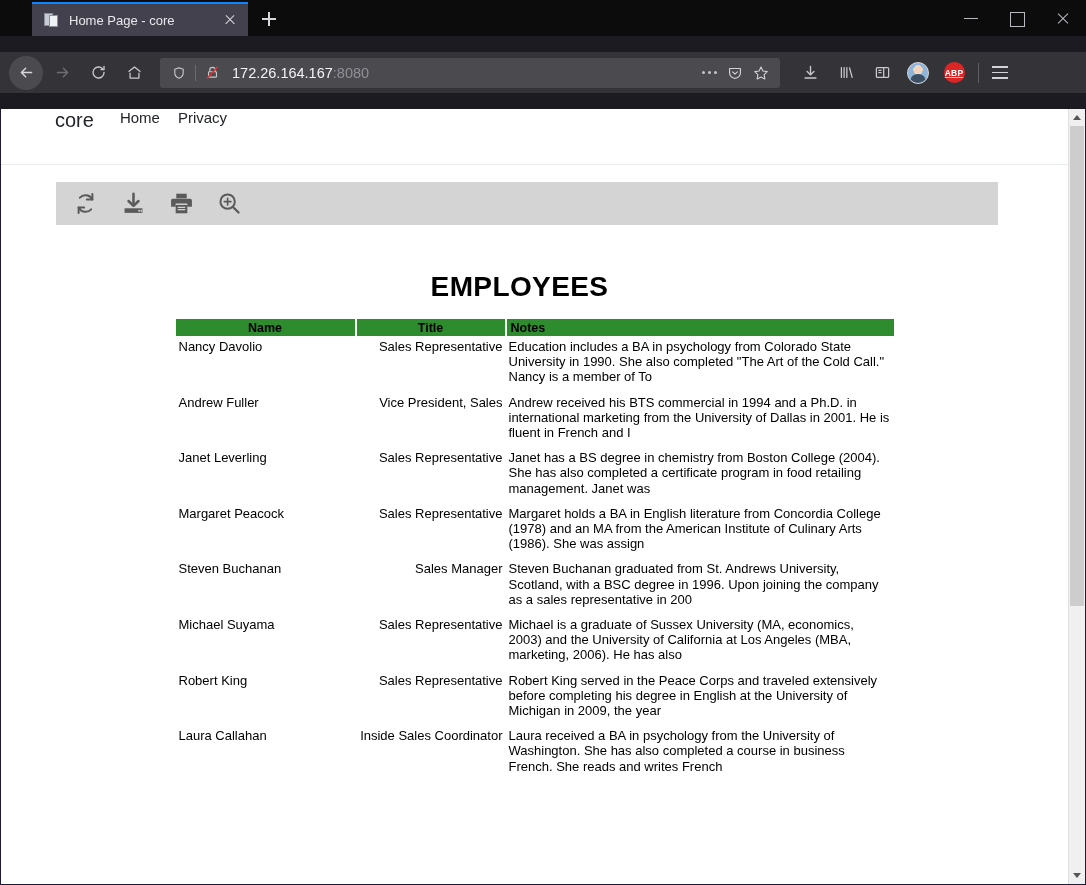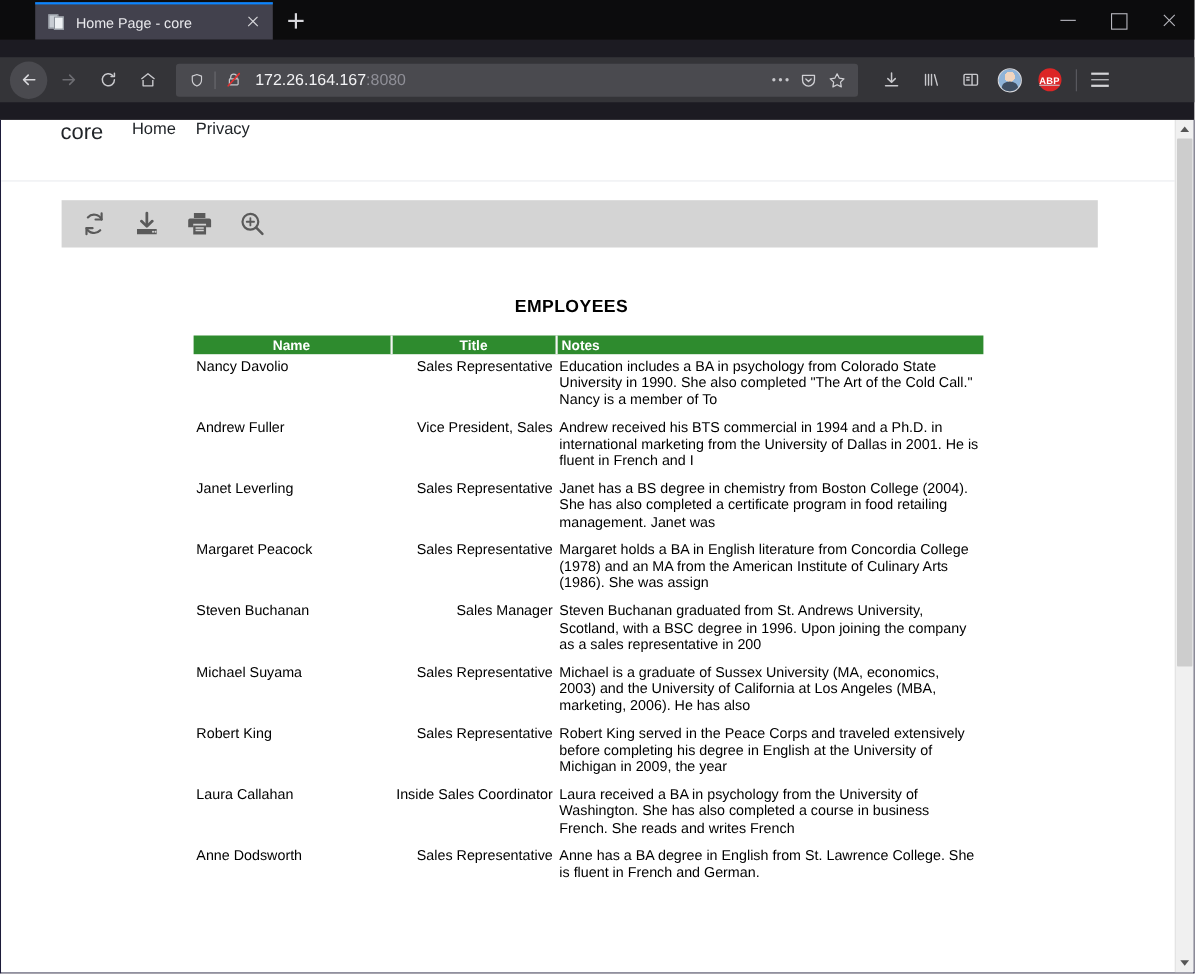--- a/index.html
+++ b/index.html
@@ -349,42 +349,42 @@
     color: #5a5a5a;
   }
   .rt-btn svg { display: block; }
 
   
   .report-body {
     padding-top: 46px;
   }
   .report-title {
     text-align: center;
-    font-size: 16px;
+    font-size: 28px;
     font-weight: bold;
     color: #000;
     letter-spacing: 0.4px;
     margin: 0 0 16px 0;
     padding-right: 30px;
   }
   .report-table-wrap {
     margin: 0 auto;
     width: 718px;
     padding-left: 0;
   }
   table.report {
     border-collapse: collapse;
     width: 718px;
     table-layout: fixed;
     font-size: 13px;
     color: #000;
   }
   table.report thead th {
     background: #2e8b2e;
-    color: #ffffff;
+    color: #000000;
     font-size: 12.5px;
     font-weight: bold;
     height: 17px;
     padding: 1px 4px;
     border-right: 2px solid #f4f4f4;
     margin-left: 44px;
   }
   table.report thead th:last-child { border-right: none; }
   th.col-name  { width: 180px; text-align: center; }
   th.col-title { width: 150px; text-align: center; }
@@ -611,25 +611,20 @@
                 <tr>
                   <td class="c-name">Robert  King</td>
                   <td class="c-title">Sales Representative</td>
                   <td class="c-notes">Robert King served in the Peace Corps and traveled extensively before completing his degree in English at the University of Michigan in 2009, the year</td>
                 </tr>
                 <tr>
                   <td class="c-name">Laura  Callahan</td>
                   <td class="c-title">Inside Sales Coordinator</td>
                   <td class="c-notes">Laura received a BA in psychology from the University of Washington.  She has also completed a course in business French.  She reads and writes French</td>
                 </tr>
-                <tr>
-                  <td class="c-name">Anne  Dodsworth</td>
-                  <td class="c-title">Sales Representative</td>
-                  <td class="c-notes">Anne has a BA degree in English from St. Lawrence College.  She is fluent in French and German.</td>
-                </tr>
               </tbody>
             </table>
           </div>
         </div>
 
       </div>
     </div>
 
     <div class="scrollbar">
       <div class="sb-arrow sb-up">

